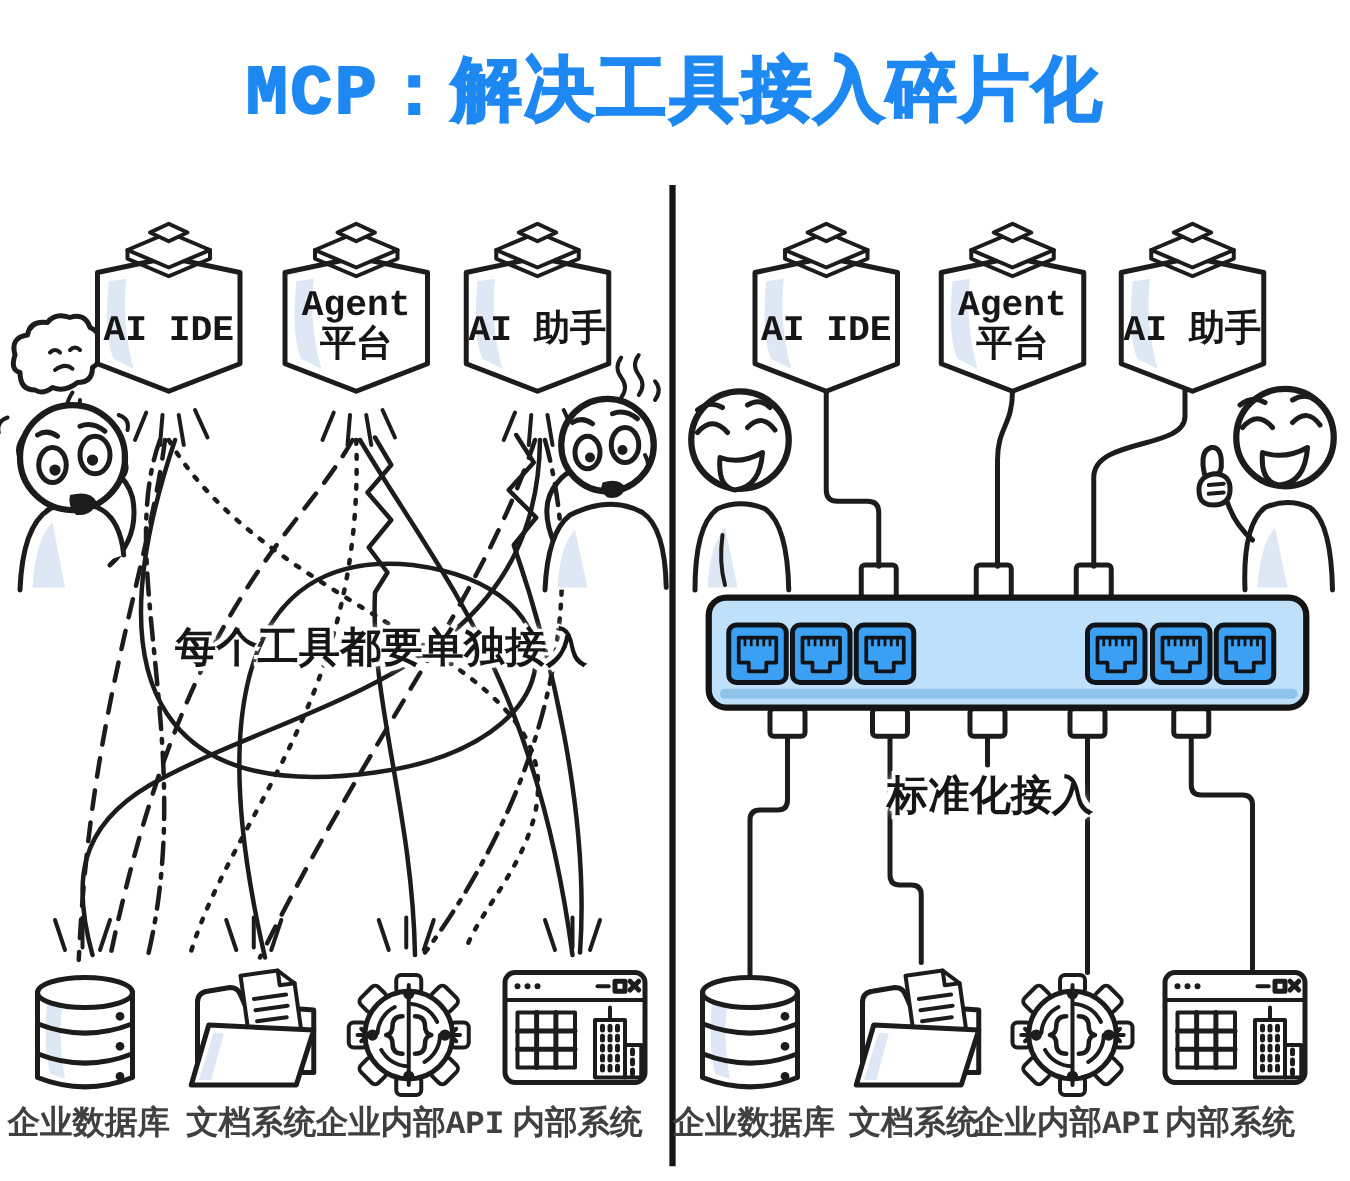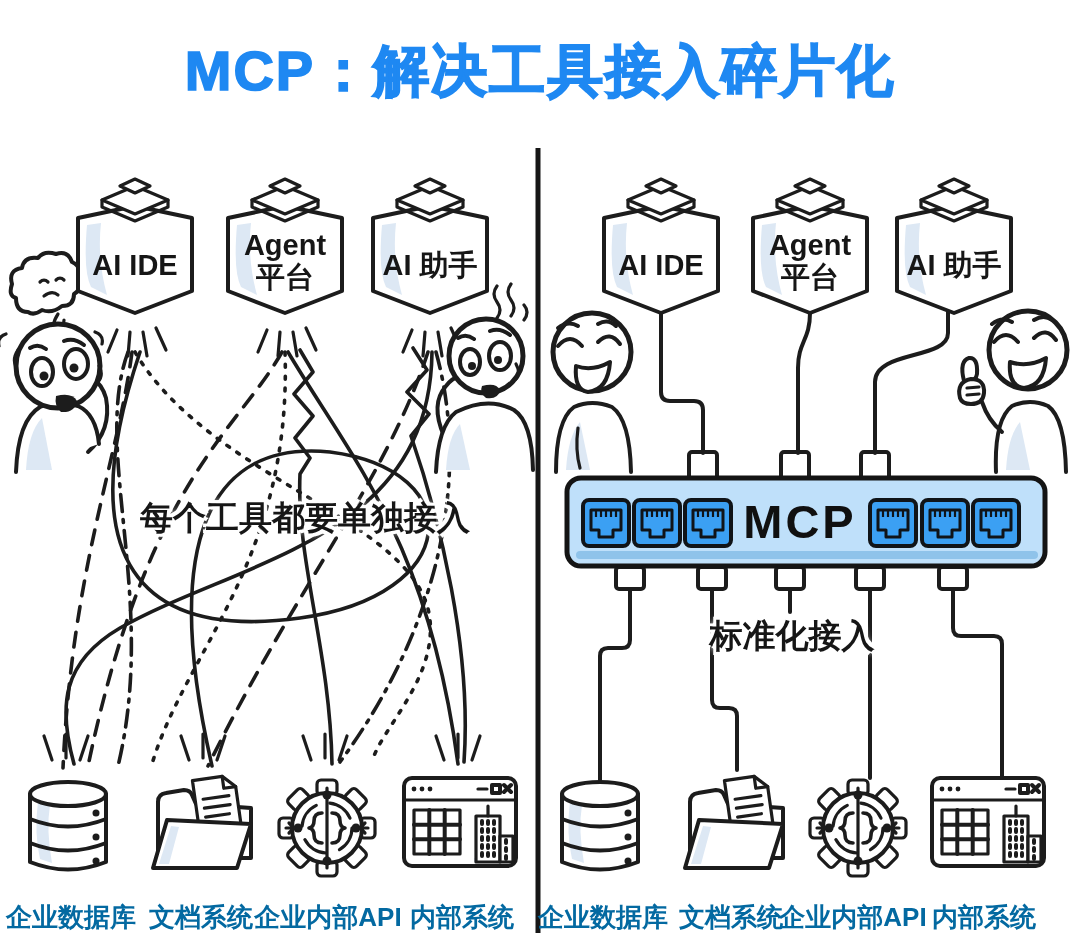--- a/index.html
+++ b/index.html
@@ -1,18 +1,18 @@
 <!DOCTYPE html>
 <html><head>
 <meta charset="utf-8">
 <style>
   html,body{margin:0;padding:0;background:#ffffff;}
   .canvas{
     position:relative;width:1080px;height:945px;background:#ffffff;overflow:hidden;
-    font-family:Liberation Sans, sans-serif;color:#1c1c1c;border-radius:17px;
+    font-family:Liberation Mono, monospace;color:#1c1c1c;border-radius:17px;
   }
   .art{position:absolute;left:0;top:0;z-index:1;}
   .overlay{position:absolute;z-index:2;}
 
   .title{
     left:0;top:34px;width:1080px;text-align:center;
     font-size:56px;font-weight:800;color:#1e88f2;letter-spacing:2px;
     -webkit-text-stroke:1.6px #1e88f2;
   }
   .tool-label{
@@ -22,21 +22,21 @@
   .caption{
     font-size:33px;font-weight:800;color:#161616;text-align:center;white-space:nowrap;
     text-shadow:-3px -3px 0 #fff,3px -3px 0 #fff,-3px 3px 0 #fff,3px 3px 0 #fff,0 0 7px #fff,0 0 7px #fff;
   }
   .hub-label{
     left:692px;top:494px;width:216px;text-align:center;
     font-size:47px;font-weight:800;color:#101010;letter-spacing:3px;
   }
   .sys-label{
     top:880px;transform:translateX(-50%);
-    font-size:26px;font-weight:800;color:#0369a1;white-space:nowrap;text-align:center;margin-top:20px;
+    font-size:26px;font-weight:800;color:#404040;white-space:nowrap;text-align:center;
   }
 
   
   .ink{stroke:#1c1c1c;fill:none;stroke-width:4;stroke-linecap:round;stroke-linejoin:round}
   .inkf{stroke:#1c1c1c;fill:#ffffff;stroke-width:4;stroke-linecap:round;stroke-linejoin:round}
   .thin{stroke-width:3.2}
   .mid{stroke-width:3.6}
   .thick{stroke-width:5}
   .fill-ink{fill:#1c1c1c;stroke:none}
   .shade{fill:#dde8f4;stroke:none}
@@ -298,21 +298,20 @@
     <span>Agent</span>
     <span>平台</span>
   </div>
   <div class="overlay tool-label" style="left:892px;top:230px;">
     <span>AI 助手</span>
   </div>
 
   <div class="overlay caption" style="left:682px;top:614px;width:220px;">标准化接入</div>
   <div class="overlay caption" style="left:110px;top:496px;width:390px;">每个工具都要单独接入</div>
 
-  <div class="overlay hub-label">MCP</div>
 
   <div class="overlay sys-label" style="left:71px;">企业数据库</div>
   <div class="overlay sys-label" style="left:201px;">文档系统</div>
   <div class="overlay sys-label" style="left:328px;">企业内部API</div>
   <div class="overlay sys-label" style="left:462px;">内部系统</div>
 
   <div class="overlay sys-label" style="left:603px;">企业数据库</div>
   <div class="overlay sys-label" style="left:731px;">文档系统</div>
   <div class="overlay sys-label" style="left:853px;">企业内部API</div>
   <div class="overlay sys-label" style="left:984px;">内部系统</div>

